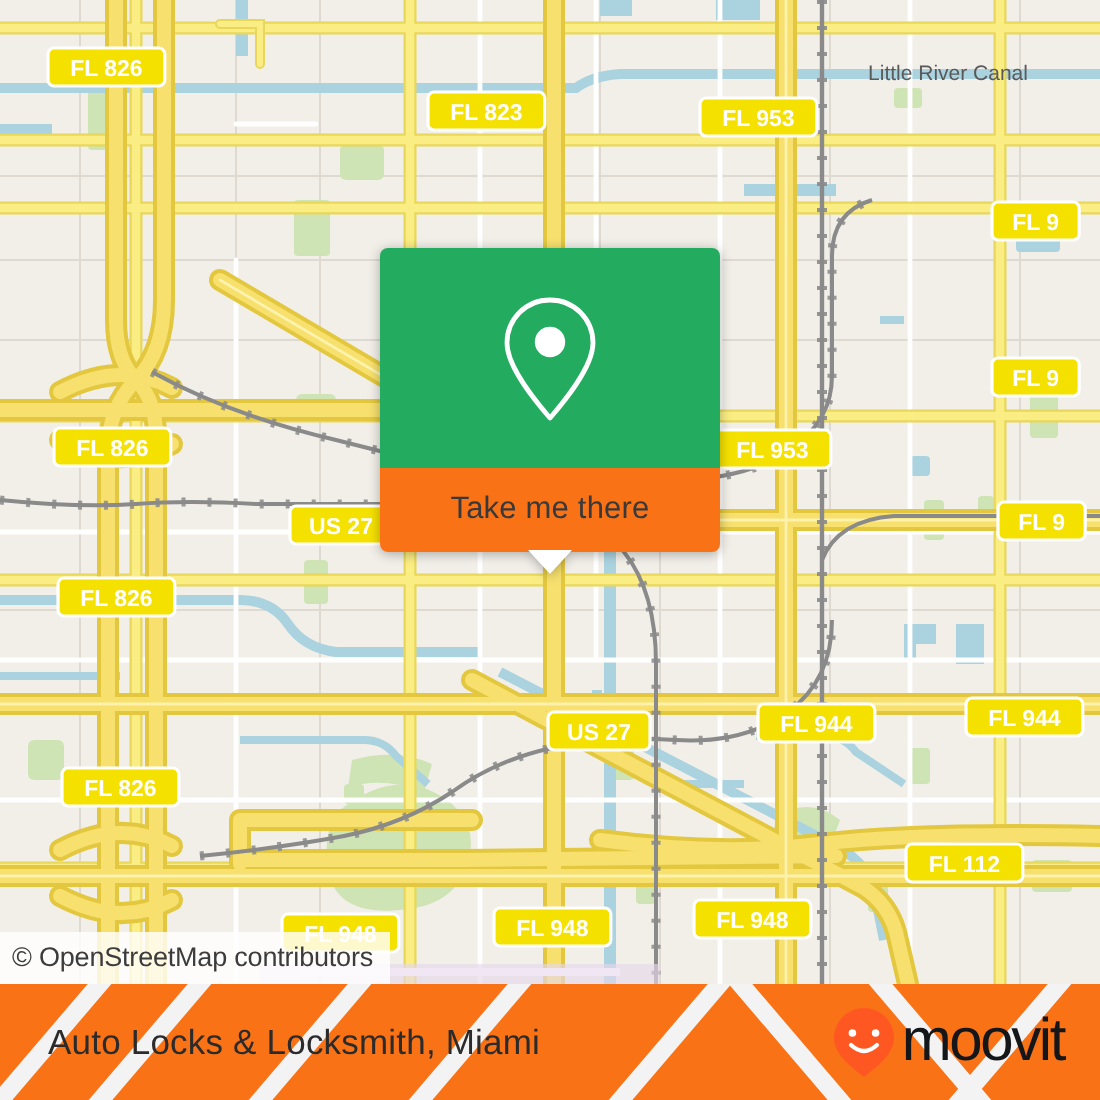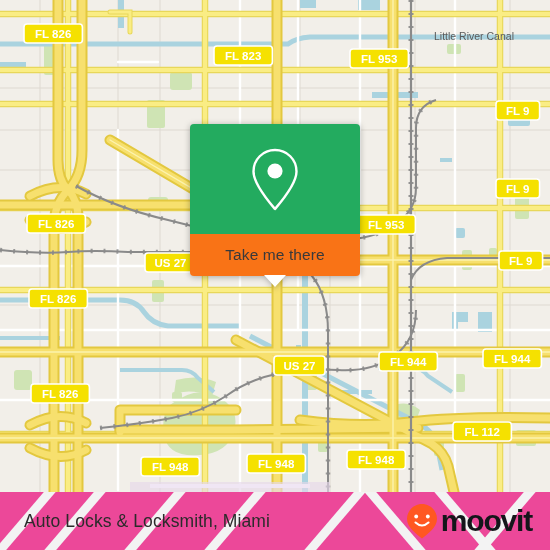--- a/index.html
+++ b/index.html
@@ -82,21 +82,21 @@
     border-left: 11px solid transparent;
     border-right: 11px solid transparent;
     border-top: 12px solid #ffffff;
   }
 
   
   #footer {
     position: absolute;
     left: 0; top: 492px;
     width: 550px; height: 58px;
-    background: #ec4899;
+    background: #f97316;
     display: flex;
     align-items: center;
     justify-content: space-between;
     padding: 0 18px 0 24px;
     overflow: hidden;
   }
   #footer-watermark {
     position: absolute;
     left: 0; top: 0; right: 0; bottom: 0;
     pointer-events: none;
@@ -110,21 +110,21 @@
     white-space: nowrap;
   }
   #brand {
     position: relative;
     display: flex;
     align-items: center;
     gap: 2px;
   }
   #brand-word {
     font-size: 30px;
-    font-weight: bold;
+    font-weight: normal;
     color: #14161a;
     letter-spacing: -1.2px;
     line-height: 1;
   }
 
   .lbl-text { fill: #ffffff; font-family: "Liberation Sans", sans-serif; font-weight: bold; }
 </style>
 </head>
 <body>
 
@@ -412,20 +412,21 @@
             <rect x="247" y="454" width="58.400000000000006" height="19" rx="3" fill="#f5e100" stroke="#ffffff" stroke-width="1.6"></rect>
             <text x="276.2" y="468" text-anchor="middle" class="lbl-text" font-size="11.5" fill="#ffffff">FL 948</text>
           </g>
           <g>
             <rect x="347" y="450" width="58.400000000000006" height="19" rx="3" fill="#f5e100" stroke="#ffffff" stroke-width="1.6"></rect>
             <text x="376.2" y="464" text-anchor="middle" class="lbl-text" font-size="11.5" fill="#ffffff">FL 948</text>
           </g>
         </g>
     </svg>
 
+    <div id="attribution">© OpenStreetMap contributors</div>
   </div>
 
   <div id="popup">
     <div id="popup-top">
       <svg width="54" height="66" viewBox="0 0 54 66">
         <path d="M27 4 C15 4 5.5 13.5 5.5 25.5 C5.5 38 21 56 27 63 C33 56 48.5 38 48.5 25.5 C48.5 13.5 39 4 27 4 Z" fill="none" stroke="#ffffff" stroke-width="2.4" stroke-linejoin="round"></path>
         <circle cx="27" cy="25" r="7.6" fill="#ffffff"></circle>
       </svg>
     </div>
     <div id="popup-bottom">

